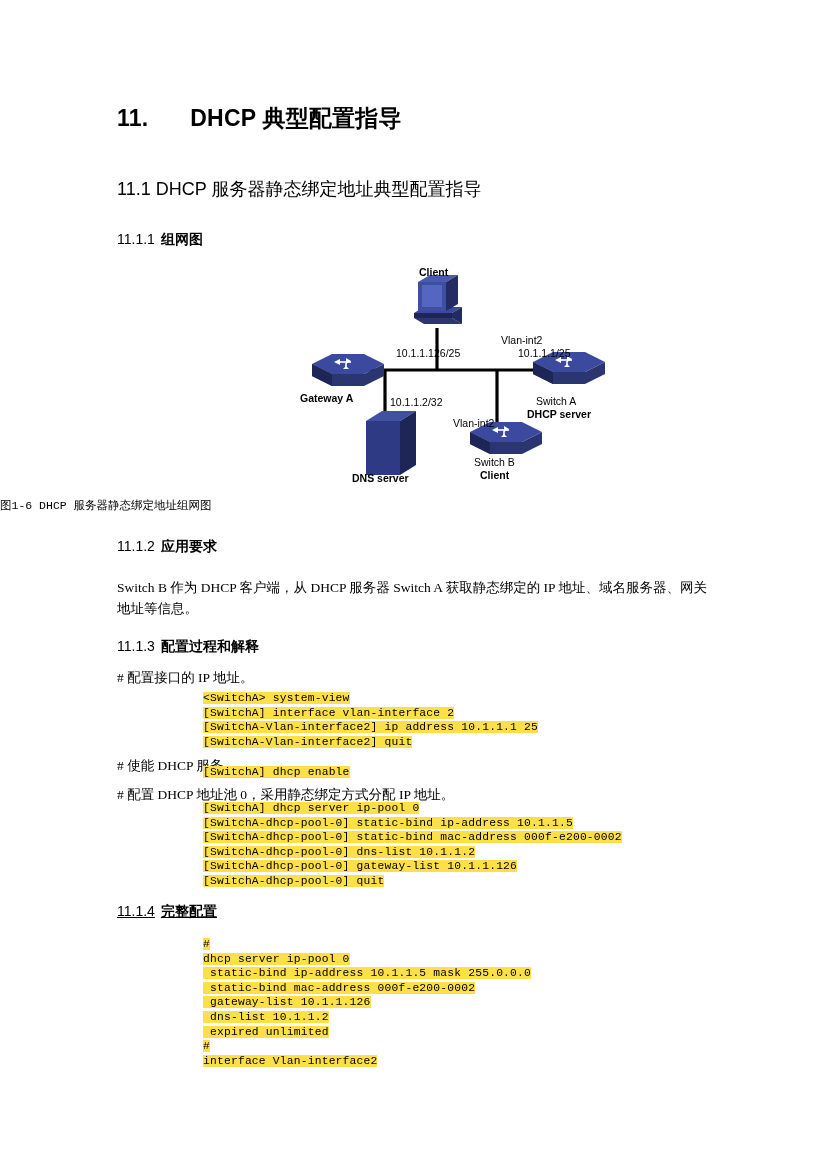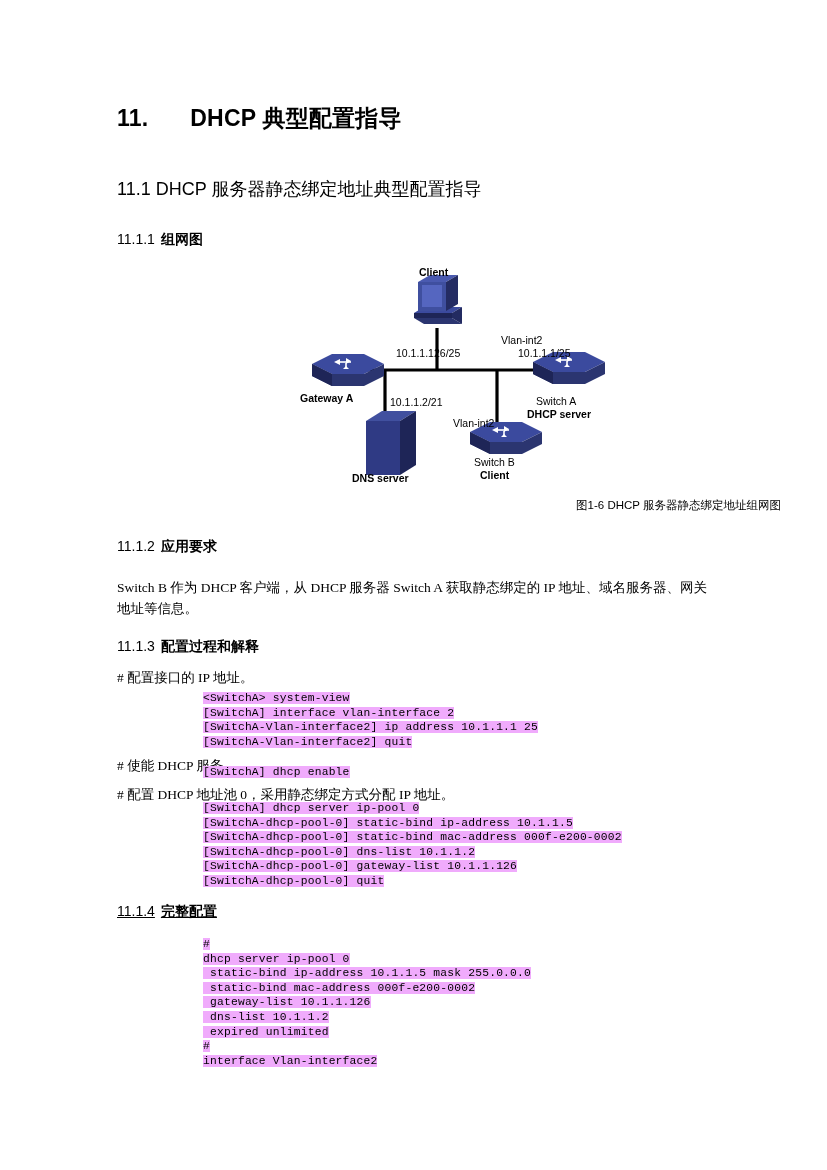--- a/index.html
+++ b/index.html
@@ -89,42 +89,42 @@
     font-size: 11.3px;
     line-height: 14.6px;
     letter-spacing: 0.2px;
     white-space: pre;
   }
   .code .ln {
     display: block;
     white-space: pre;
   }
   .code .ln span.hl {
-    background: #f0abfc;
+    background: #fde047;
   }
   .code-1 { top: 691px; }
   .code-2 { top: 765px; }
   .code-3 { top: 801px; }
   .code-4 { top: 937px; }
 
   
   .figure {
     position: absolute;
     left: 0px;
     top: 258px;
     width: 807px;
     height: 250px;
   }
   .fig-caption {
     position: absolute;
     left: 0;
     top: 498px;
     width: 781px;
-    text-align: right;
-    font-family: Liberation Sans, sans-serif;
+    text-align: left;
+    font-family: Liberation Mono, monospace;
     font-size: 11.5px;
   }
 
   .net-label {
     position: absolute;
     font-family: "Liberation Sans", sans-serif;
     font-size: 10.5px;
     color: #000;
     white-space: nowrap;
     line-height: 12px;
@@ -211,21 +211,21 @@
         <polygon points="400,163 416,153 416,207 400,217" fill="#1e2557"></polygon>
       </g>
     </svg>
 
     <div class="net-label bold" style="left:419px; top:8px;">Client</div>
 
     <div class="net-label" style="left:352px; top:89px;margin-left:44px;">10.1.1.126/25</div>
 
     <div class="net-label bold" style="left:300px; top:134px;">Gateway A</div>
 
-    <div class="net-label" style="left:390px; top:138px;">10.1.1.2/21</div>
+    <div class="net-label" style="left:390px; top:138px;">10.1.1.2/32</div>
 
     <div class="net-label bold" style="left:352px; top:214px;">DNS server</div>
 
     <div class="net-label" style="left:501px; top:76px;">Vlan-int2</div>
     <div class="net-label" style="left:497px; top:89px;margin-left:21px;">10.1.1.1/25</div>
 
     <div class="net-label" style="left:536px; top:137px;text-align:right;">Switch A</div>
     <div class="net-label bold" style="left:527px; top:150px;">DHCP server</div>
 
     <div class="net-label" style="left:453px; top:159px;">Vlan-int2</div>

